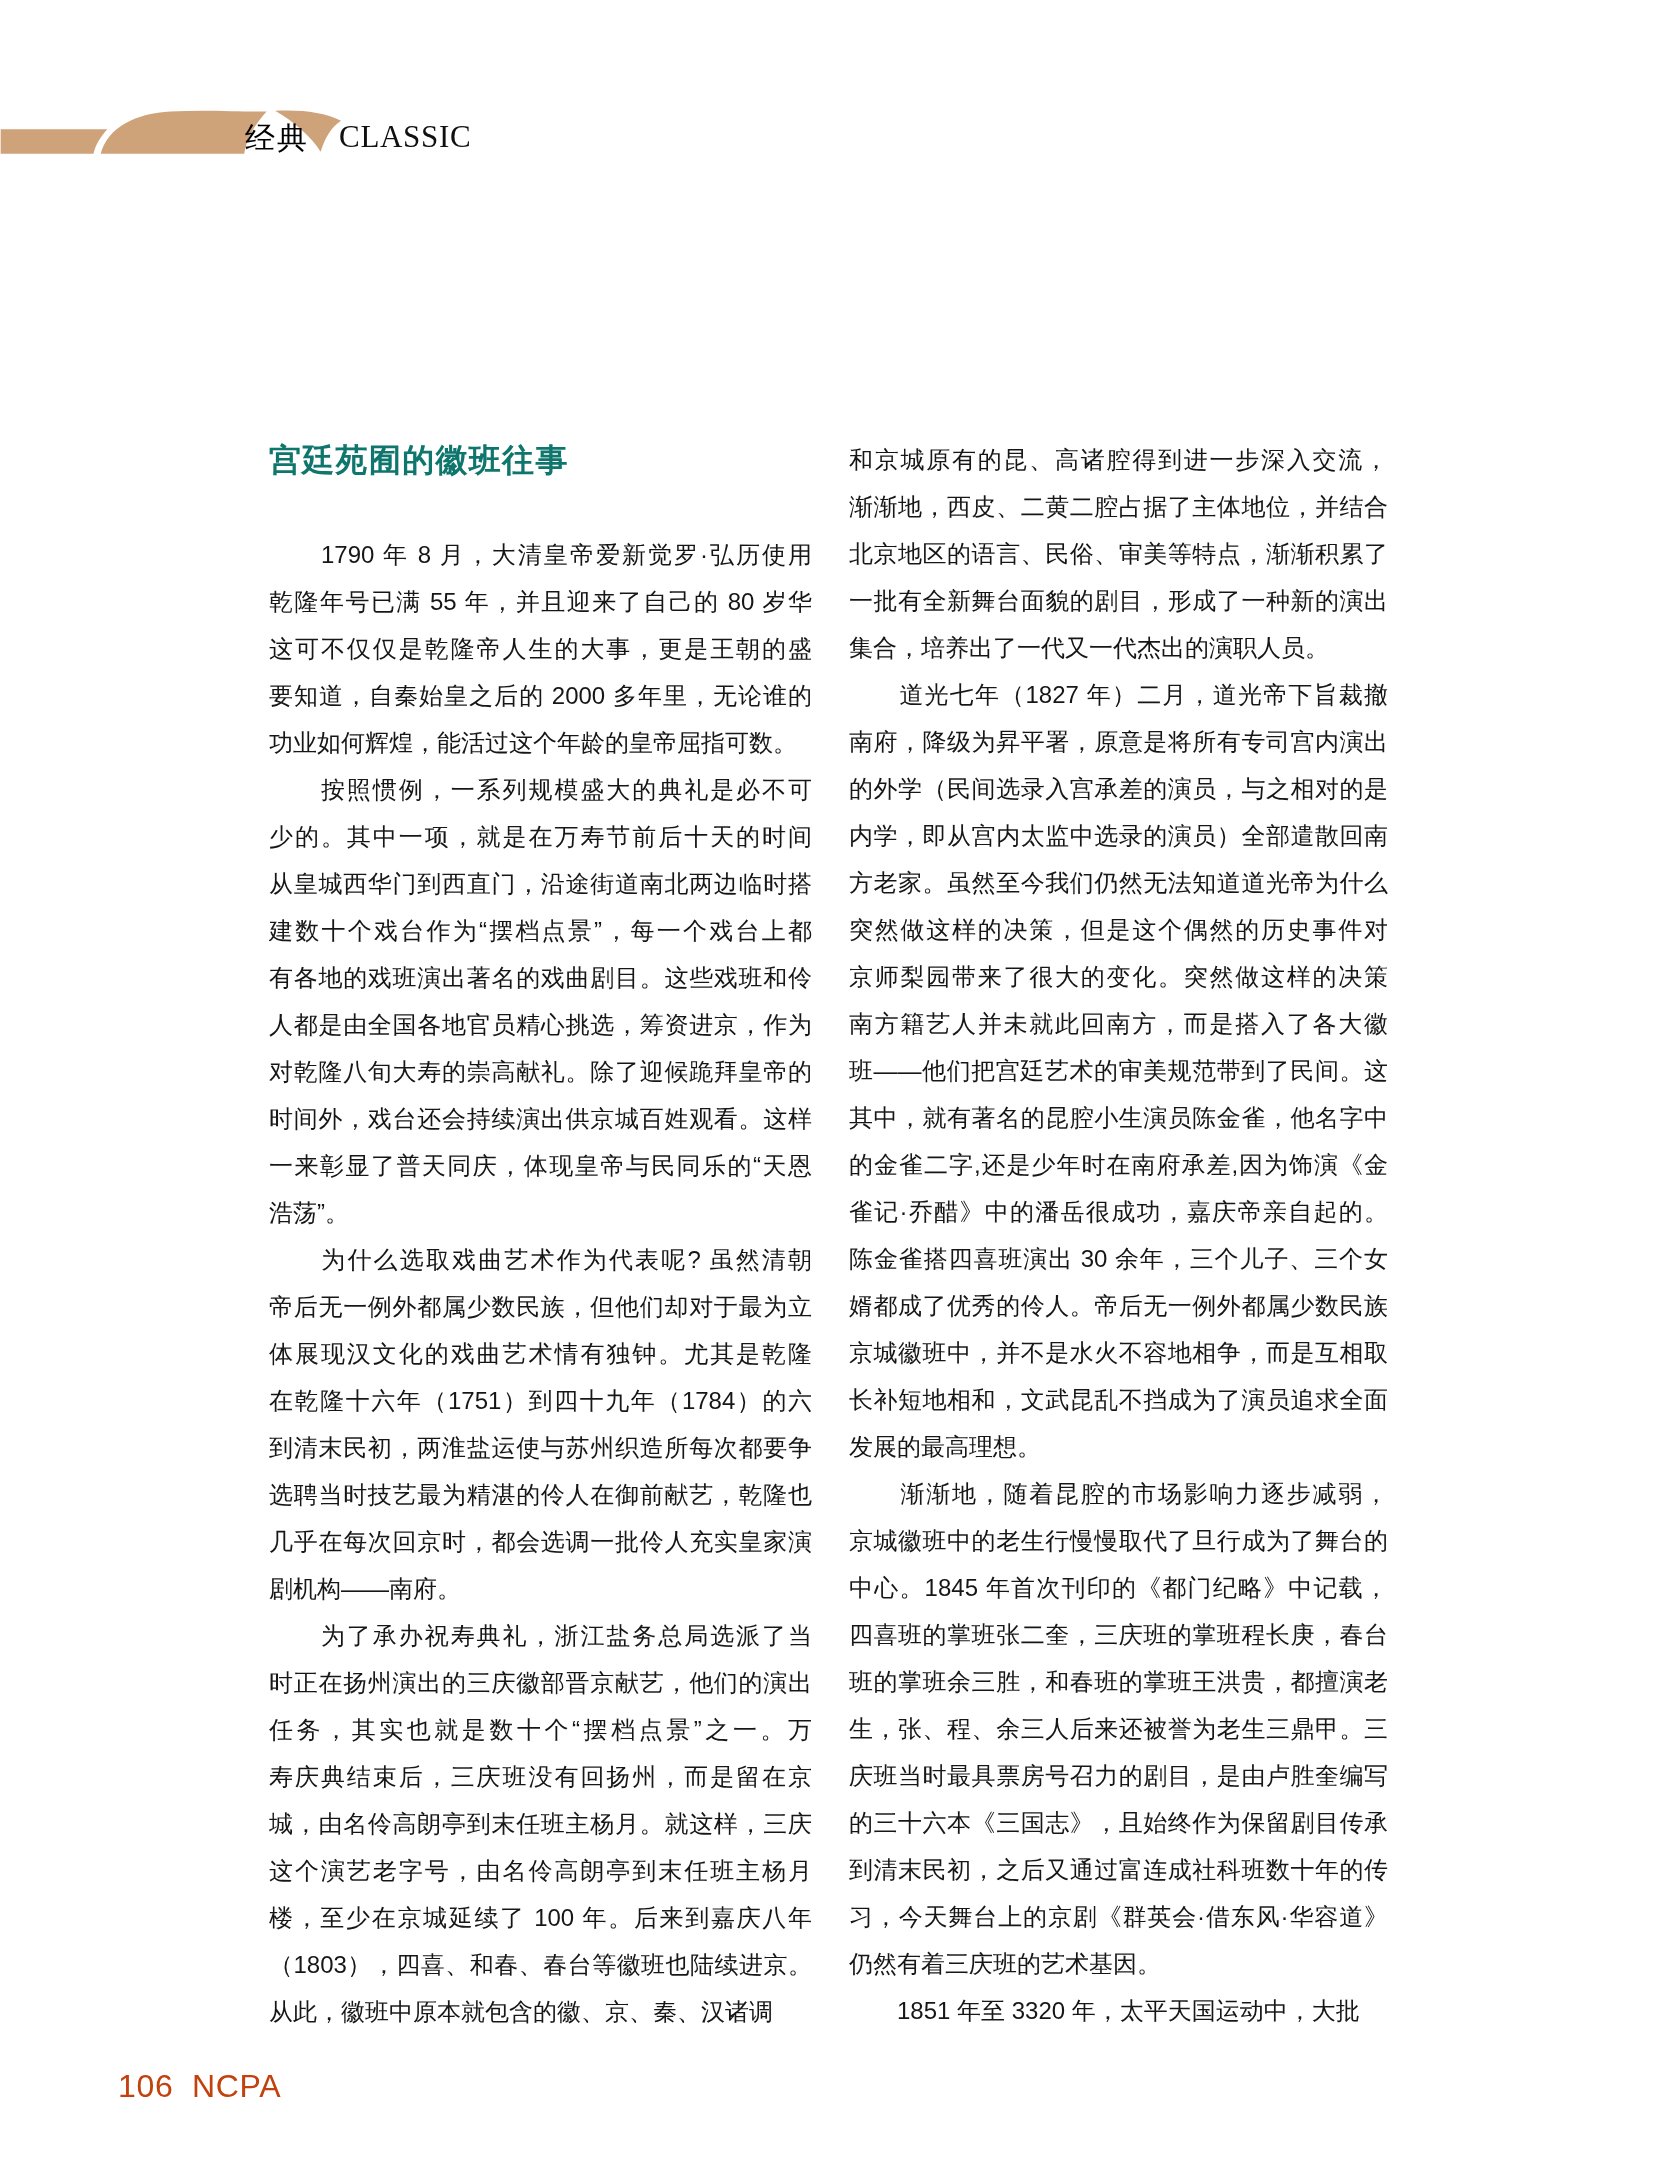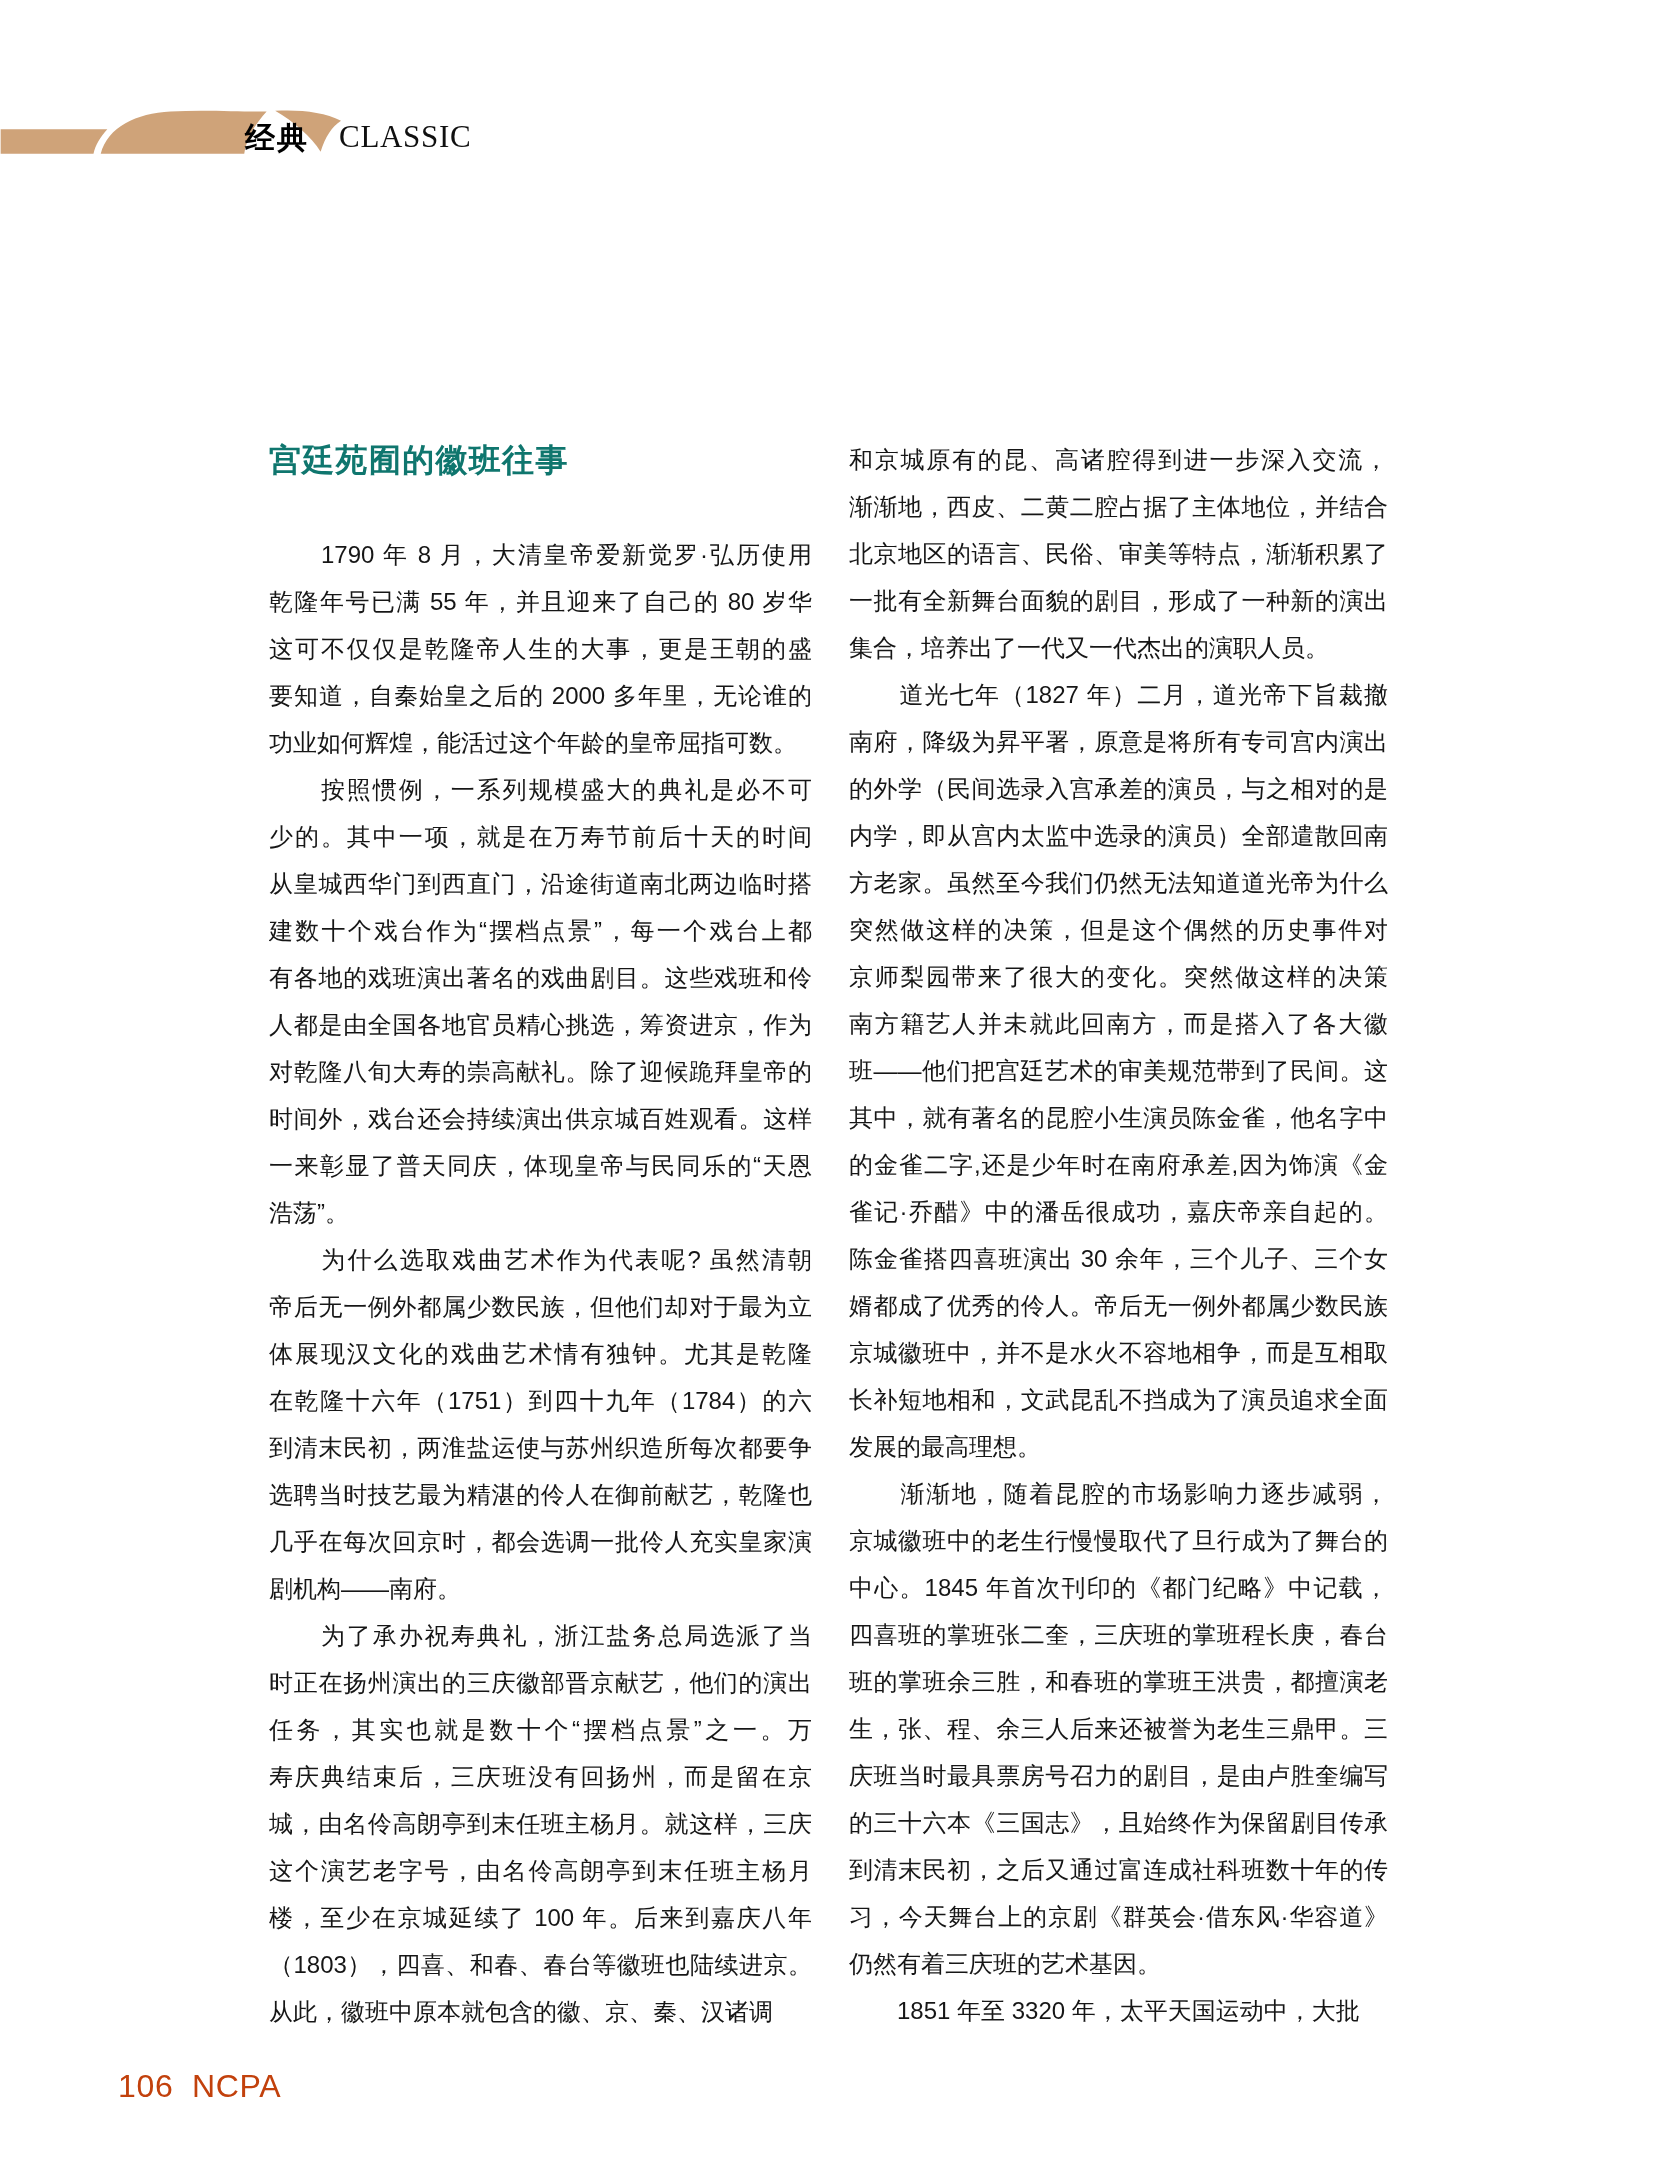--- a/index.html
+++ b/index.html
@@ -8,21 +8,21 @@
     width:1676px;height:2183px;
     background:#ffffff;
     overflow:hidden;
     font-family:"Liberation Sans",sans-serif;
     color:#161616;
   }
   
   .header-graphic{position:absolute;left:0;top:99px;width:370px;height:79px;}
   .sec-cn{
     position:absolute;left:245px;top:123px;
-    font-size:30px;font-weight:700;letter-spacing:2px;color:#000;
+    font-size:30px;font-weight:400;letter-spacing:2px;color:#000;
     line-height:1;white-space:nowrap;
   }
   .sec-en{
     position:absolute;left:339px;top:121px;
     font-family:"Liberation Serif",serif;
     font-size:31px;font-weight:400;letter-spacing:0.7px;color:#101010;
     line-height:1;white-space:nowrap;
   }
   
   .article-title{

